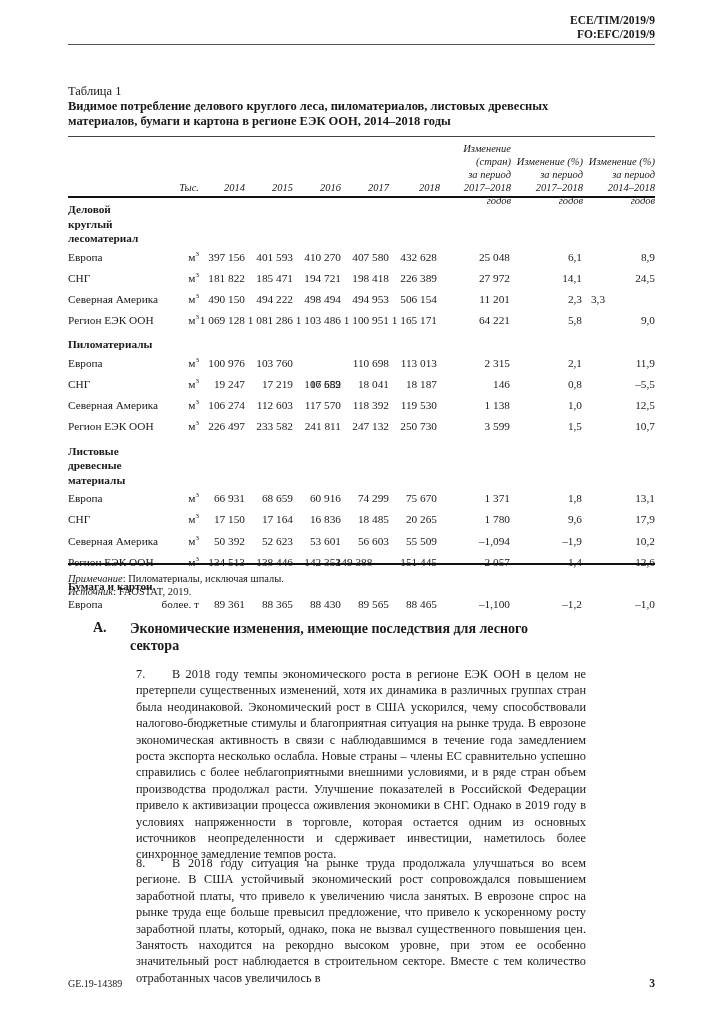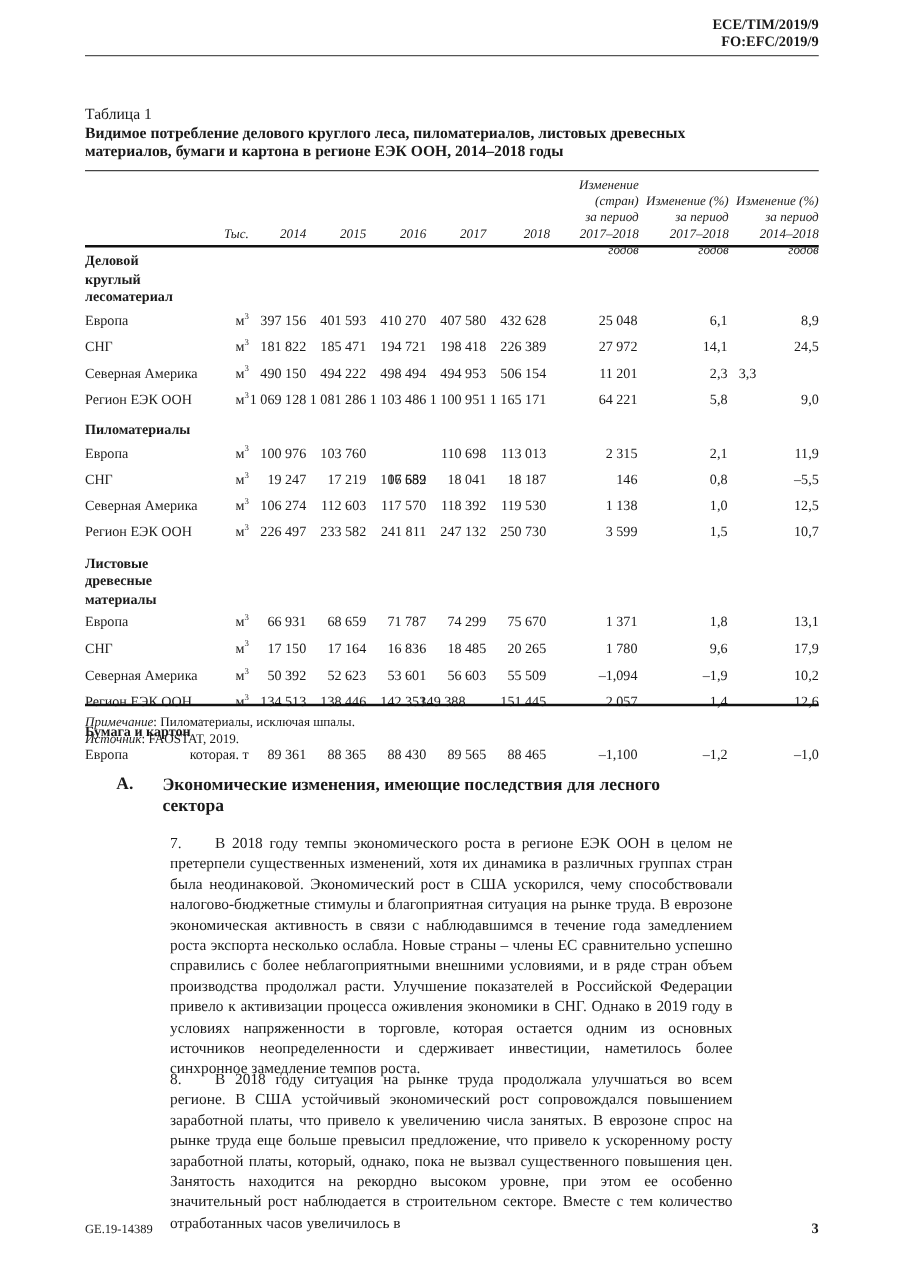--- a/index.html
+++ b/index.html
@@ -173,21 +173,21 @@
     <div class="abs section" style="top: 443.6px;">
       <div>Листовые</div>
       <div>древесные</div>
       <div>материалы</div>
     </div>
     <div>
       <div class="abs rowlab" style="top: 492.1px;">Европа</div>
       <div class="abs cell" style="top: 492.1px; left: 139px; width: 60px;"><span>м</span><sup>3</sup></div>
       <div class="abs cell" style="top: 492.1px; left: 175px; width: 70px;">66 931</div>
       <div class="abs cell" style="top: 492.1px; left: 223px; width: 70px;">68 659</div>
-      <div class="abs cell" style="top: 492.1px; left: 271px; width: 70px;">71 787</div>
+      <div class="abs cell" style="top: 492.1px; left: 271px; width: 70px;">60 916</div>
       <div class="abs cell" style="top: 492.1px; left: 319px; width: 70px;">74 299</div>
       <div class="abs cell" style="top: 492.1px; left: 367px; width: 70px;">75 670</div>
       <div class="abs cell" style="top: 492.1px; left: 440px; width: 70px;">1 371</div>
       <div class="abs cell" style="top: 492.1px; left: 512px; width: 70px;">1,8</div>
       <div class="abs cell" style="top: 492.1px; left: 585px; width: 70px;">13,1</div>
     </div>
     <div>
       <div class="abs rowlab" style="top: 513.3px;">СНГ</div>
       <div class="abs cell" style="top: 513.3px; left: 139px; width: 60px;"><span>м</span><sup>3</sup></div>
       <div class="abs cell" style="top: 513.3px; left: 175px; width: 70px;">17 150</div>
@@ -221,21 +221,21 @@
       <div class="abs cell" style="top: 555.7px; left: 367px; width: 70px;">151 445</div>
       <div class="abs cell" style="top: 555.7px; left: 440px; width: 70px;">2 057</div>
       <div class="abs cell" style="top: 555.7px; left: 512px; width: 70px;">1,4</div>
       <div class="abs cell" style="top: 555.7px; left: 585px; width: 70px;">12,6</div>
     </div>
     <div class="abs section" style="top: 578.9px;">
       <div>Бумага и картон</div>
     </div>
     <div>
       <div class="abs rowlab" style="top: 598.4px;">Европа</div>
-      <div class="abs cell" style="top: 598.4px; left: 139px; width: 60px;"><span>которая. т</span><sup></sup></div>
+      <div class="abs cell" style="top: 598.4px; left: 139px; width: 60px;"><span>более. т</span><sup></sup></div>
       <div class="abs cell" style="top: 598.4px; left: 175px; width: 70px;">89 361</div>
       <div class="abs cell" style="top: 598.4px; left: 223px; width: 70px;">88 365</div>
       <div class="abs cell" style="top: 598.4px; left: 271px; width: 70px;">88 430</div>
       <div class="abs cell" style="top: 598.4px; left: 319px; width: 70px;">89 565</div>
       <div class="abs cell" style="top: 598.4px; left: 367px; width: 70px;">88 465</div>
       <div class="abs cell" style="top: 598.4px; left: 440px; width: 70px;">–1,100</div>
       <div class="abs cell" style="top: 598.4px; left: 512px; width: 70px;">–1,2</div>
       <div class="abs cell" style="top: 598.4px; left: 585px; width: 70px; text-align: right;">–1,0</div>
     </div>
   </div>

